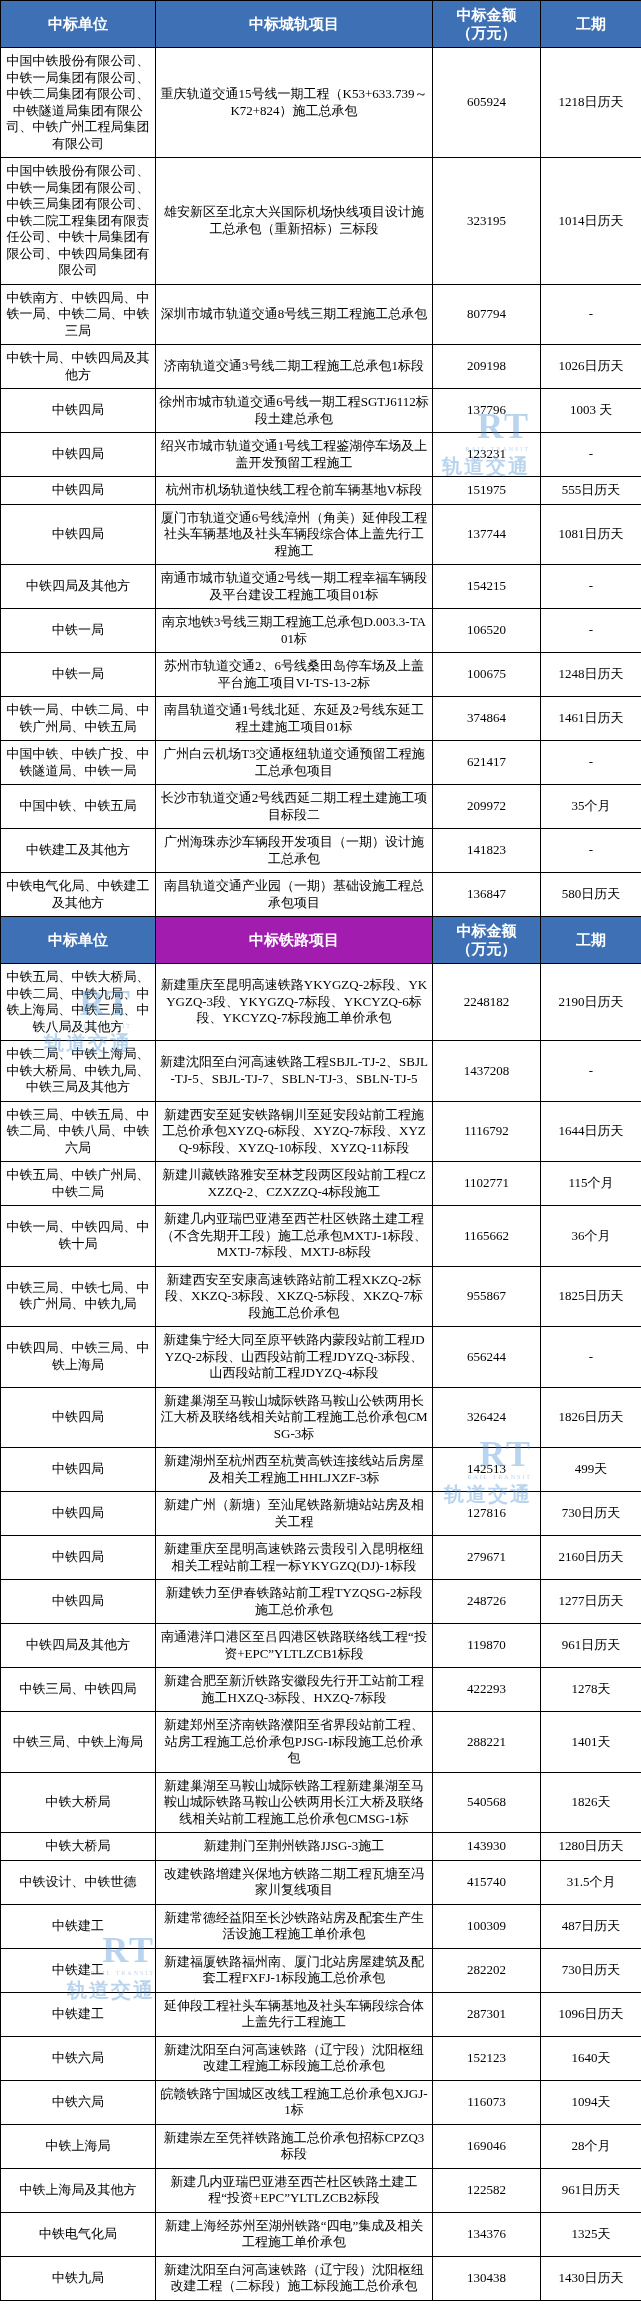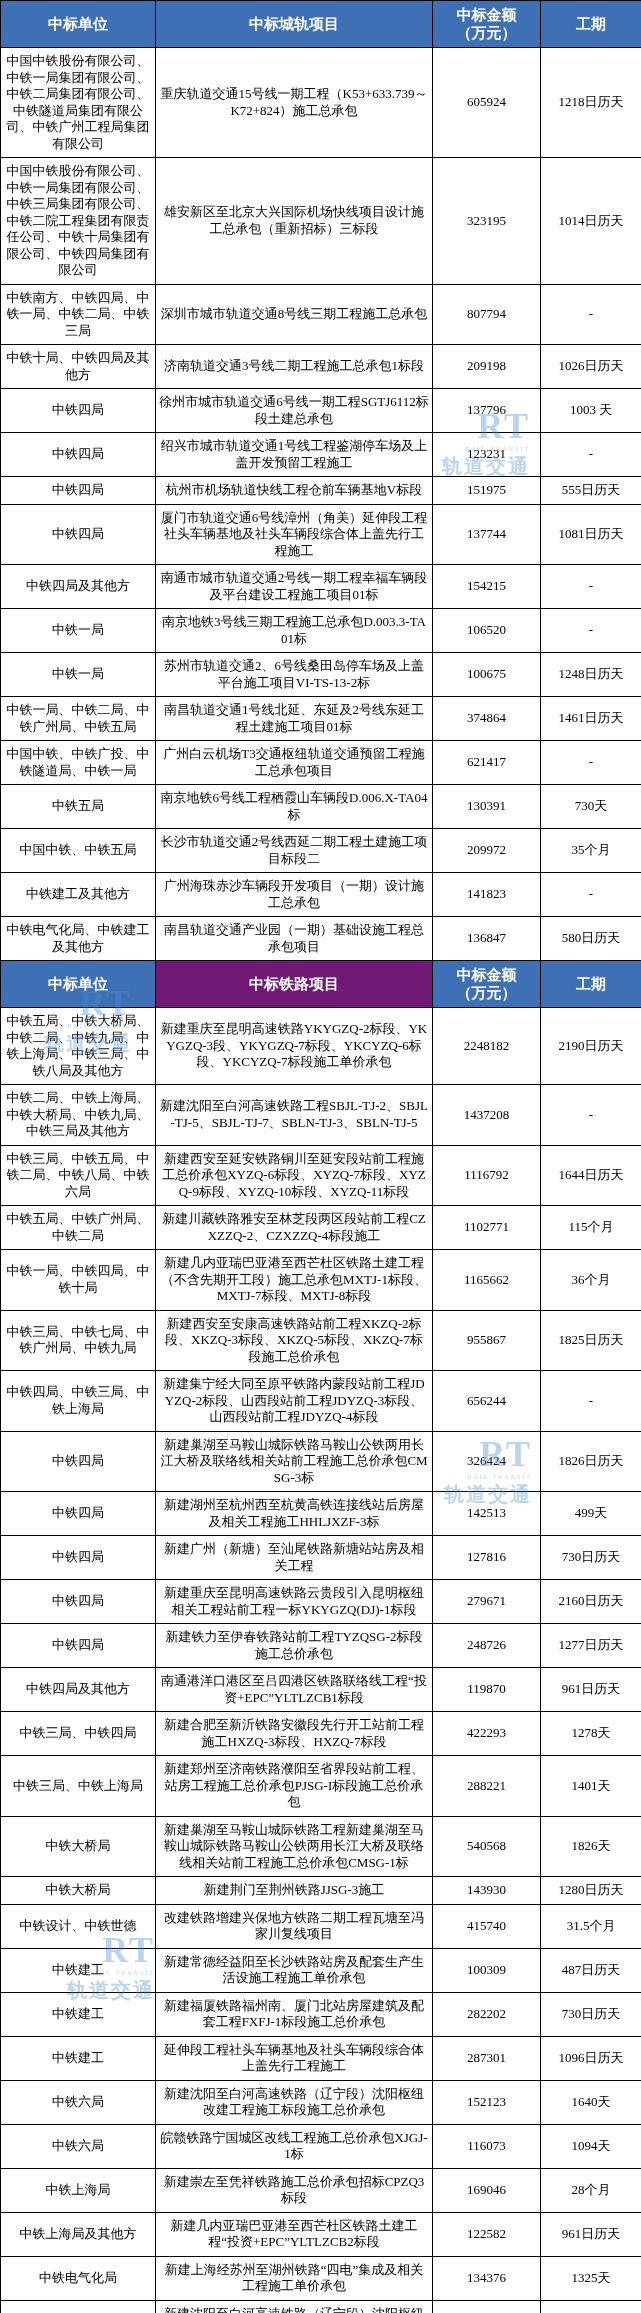--- a/index.html
+++ b/index.html
@@ -115,46 +115,40 @@
           <td>374864</td>
           <td>1461日历天</td>
         </tr>
         <tr>
           <td>中国中铁、中铁广投、中铁隧道局、中铁一局</td>
           <td>广州白云机场T3交通枢纽轨道交通预留工程施工总承包项目</td>
           <td>621417</td>
           <td>-</td>
         </tr>
         <tr>
-          <td>中铁五局</td>
-          <td>南京地铁6号线工程栖霞山车辆段D.006.X-TA04标</td>
-          <td>130391</td>
-          <td>730天</td>
-        </tr>
-        <tr>
           <td>中国中铁、中铁五局</td>
           <td>长沙市轨道交通2号线西延二期工程土建施工项目标段二</td>
           <td>209972</td>
           <td>35个月</td>
         </tr>
         <tr>
           <td>中铁建工及其他方</td>
           <td>广州海珠赤沙车辆段开发项目（一期）设计施工总承包</td>
           <td>141823</td>
           <td>-</td>
         </tr>
         <tr>
           <td>中铁电气化局、中铁建工及其他方</td>
           <td>南昌轨道交通产业园（一期）基础设施工程总承包项目</td>
           <td>136847</td>
           <td>580日历天</td>
         </tr>
         <tr>
           <th style="background: rgb(62, 112, 181);">中标单位</th>
-          <th style="background: #701a75; font-family: Liberation Serif, serif;">中标铁路项目</th>
+          <th style="background: #a21caf; font-family: Liberation Serif, serif;">中标铁路项目</th>
           <th style="background: rgb(62, 112, 181);">
             <div>中标金额</div>
             <div>（万元）</div>
           </th>
           <th style="background: rgb(62, 112, 181);">工期</th>
         </tr>
         <tr>
           <td>中铁五局、中铁大桥局、中铁二局、中铁九局、中铁上海局、中铁三局、中铁八局及其他方</td>
           <td>新建重庆至昆明高速铁路YKYGZQ-2标段、YKYGZQ-3段、YKYGZQ-7标段、YKCYZQ-6标段、YKCYZQ-7标段施工单价承包</td>
           <td>2248182</td>

